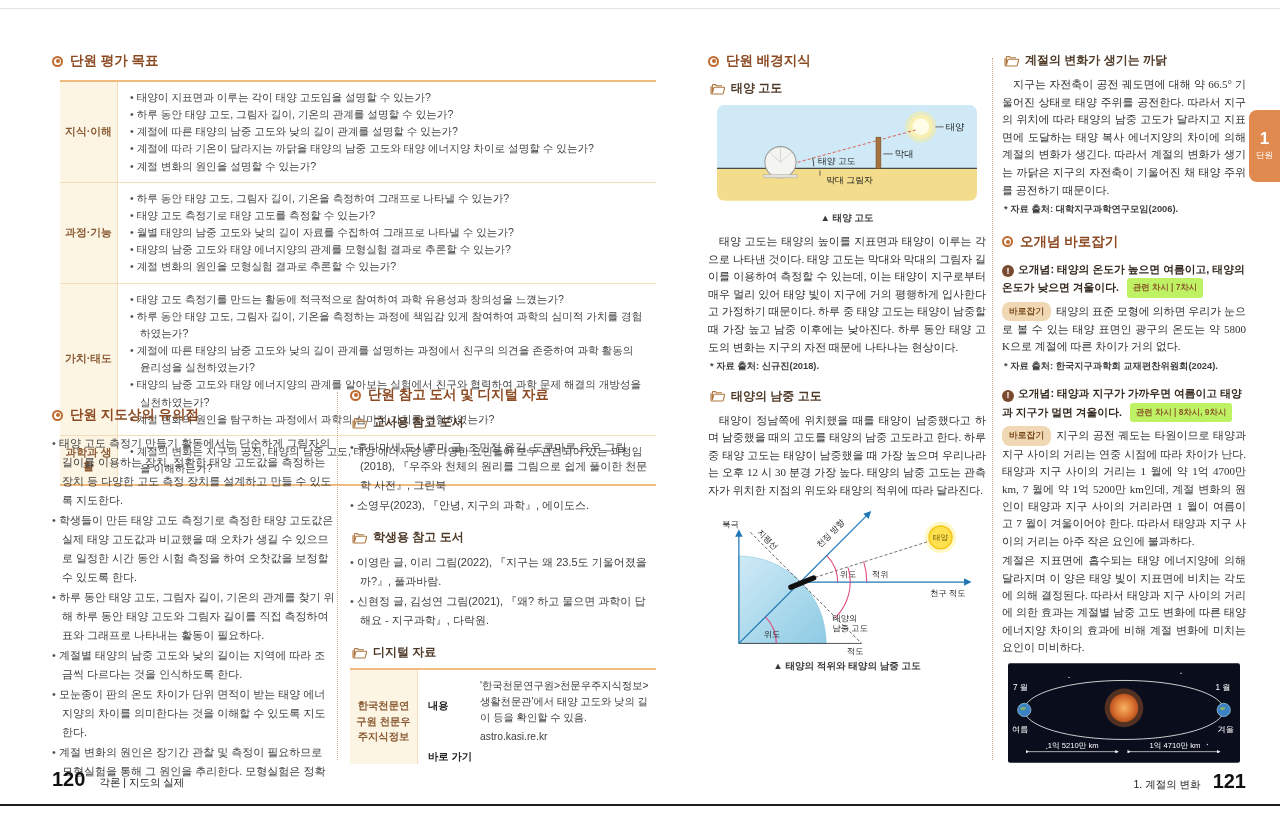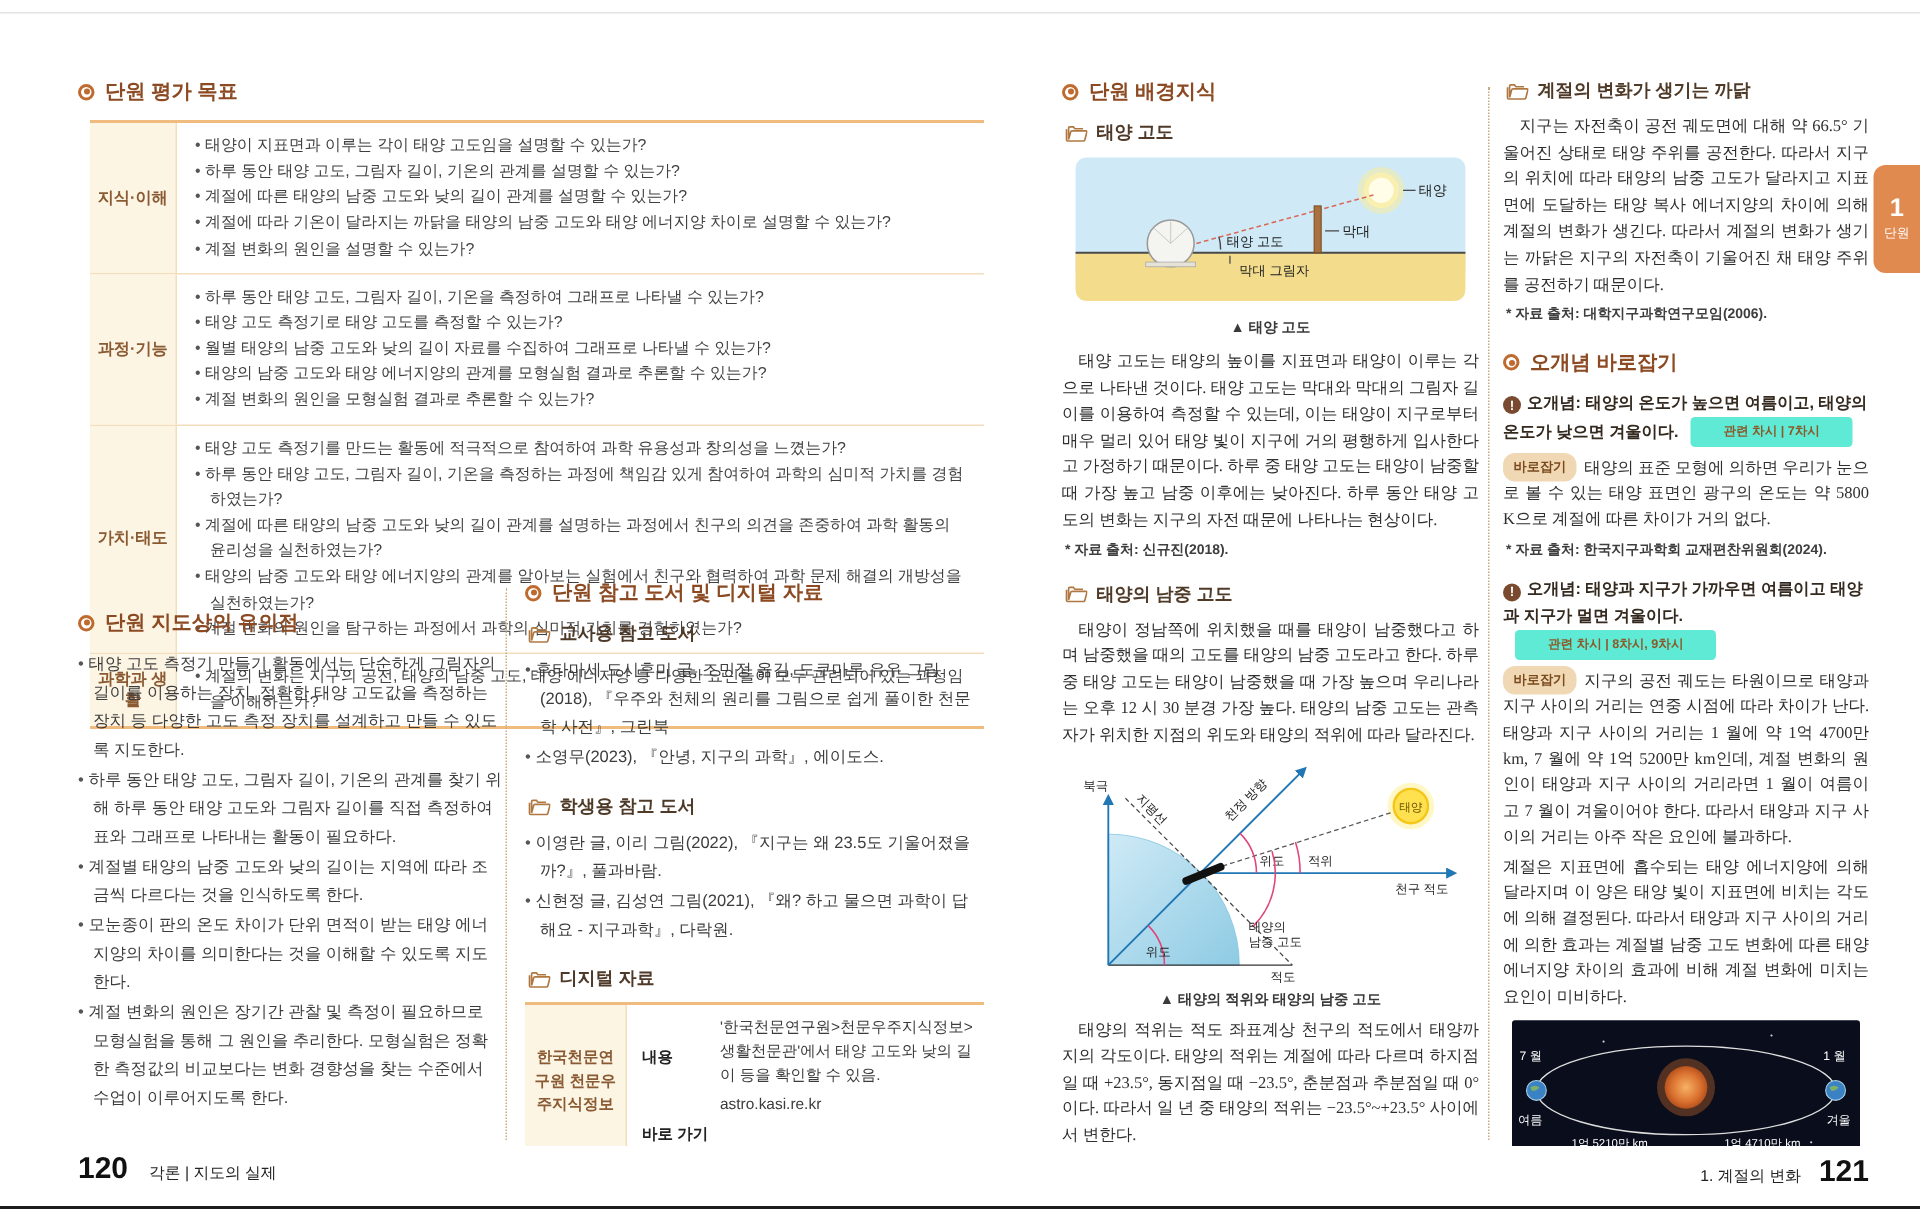--- a/index.html
+++ b/index.html
@@ -39,21 +39,21 @@
 
   
   .rp{font-family:"Liberation Serif",serif;font-size:11px;line-height:17.6px;color:#2f2f2f;text-align:justify;text-indent:11px;margin:0 0 2px 0;}
   .source{font-size:9.3px;color:#3e3e3e;margin:4px 0 2px 2px;font-weight:bold;line-height:1.45;}
   .caption{font-size:9.6px;color:#3a3a3a;text-align:center;margin-top:4px;font-weight:bold;}
 
   
   .mi-claim{font-size:10.8px;font-weight:bold;color:#33291e;line-height:17.5px;margin:10px 0 4px 0;}
   .mi-icon{display:inline-flex;align-items:center;justify-content:center;width:12px;height:12px;border-radius:50%;background:#7a4a30;color:#fff;font-size:9px;font-weight:bold;vertical-align:-1px;margin-right:4px;}
   .mi-icon::before{content:"!";}
-  .chasi-badge{display:inline-block;background:#5eead4;color:#8a5a2a;font-size:8.4px;font-weight:bold;border-radius:3px;padding:1px 22px;margin-left:8px;vertical-align:1px;white-space:nowrap;}
+  .chasi-badge{display:inline-block;background:#bef264;color:#8a5a2a;font-size:8.4px;font-weight:bold;border-radius:3px;padding:1px 6px;margin-left:8px;vertical-align:1px;white-space:nowrap;}
   .fix-badge{display:inline-block;background:#f0d8b4;color:#7a4a1e;font-size:8.8px;font-weight:bold;border-radius:8px;padding:1px 7px;margin-right:5px;vertical-align:1px;font-family:"Liberation Sans",sans-serif;}
   .mi-fix{font-family:"Liberation Serif",serif;font-size:11px;line-height:17.4px;color:#2f2f2f;text-align:justify;margin:0 0 2px 0;}
 
   
   .abs{position:absolute;}
   .vdot{position:absolute;border-left:1px dotted #c9ab85;width:0;}
 
   .footer-left{position:absolute;left:52px;top:768px;display:flex;align-items:baseline;gap:14px;}
   .footer-right{position:absolute;right:34px;top:770px;display:flex;align-items:baseline;gap:12px;}
   .pagenum{font-size:20px;font-weight:bold;color:#111;}
@@ -121,20 +121,21 @@
 
   <div class="vdot" style="left:337px;top:392px;height:368px;"></div>
 
   <div class="abs" style="left:52px;top:406px;width:283px;height:378px;overflow:hidden;">
     <div class="sec-head">
       <span class="sec-bullet"></span>
       <span>단원 지도상의 유의점</span>
     </div>
     <div class="note-list">
       <div class="li">태양 고도 측정기 만들기 활동에서는 단순하게 그림자의 길이를 이용하는 장치, 정확한 태양 고도값을 측정하는 장치 등 다양한 고도 측정 장치를 설계하고 만들 수 있도록 지도한다.</div>
+      <div class="li">학생들이 만든 태양 고도 측정기로 측정한 태양 고도값은 실제 태양 고도값과 비교했을 때 오차가 생길 수 있으므로 일정한 시간 동안 시험 측정을 하여 오찻값을 보정할 수 있도록 한다.</div>
       <div class="li">하루 동안 태양 고도, 그림자 길이, 기온의 관계를 찾기 위해 하루 동안 태양 고도와 그림자 길이를 직접 측정하여 표와 그래프로 나타내는 활동이 필요하다.</div>
       <div class="li">계절별 태양의 남중 고도와 낮의 길이는 지역에 따라 조금씩 다르다는 것을 인식하도록 한다.</div>
       <div class="li">모눈종이 판의 온도 차이가 단위 면적이 받는 태양 에너지양의 차이를 의미한다는 것을 이해할 수 있도록 지도한다.</div>
       <div class="li">계절 변화의 원인은 장기간 관찰 및 측정이 필요하므로 모형실험을 통해 그 원인을 추리한다. 모형실험은 정확한 측정값의 비교보다는 변화 경향성을 찾는 수준에서 수업이 이루어지도록 한다.</div>
     </div>
   </div>
 
   <div class="abs" style="left:350px;top:386px;width:306px;height:378px;overflow:hidden;">
     <div class="sec-head">
       <span class="sec-bullet"></span>
@@ -283,21 +284,20 @@
         <text x="119" y="70" font-size="8" fill="#222">위도</text>
         <path d="M145,75 A64,64 0 0 0 142,55" fill="none" stroke="#e0457b" stroke-width="1"></path>
         <text x="150" y="70" font-size="8" fill="#222">적위</text>
         <path d="M115,109 A48,48 0 0 0 127,61" fill="none" stroke="#e0457b" stroke-width="1"></path>
         <text x="112" y="112" font-size="8" fill="#222">태양의</text>
         <text x="112" y="122" font-size="8" fill="#222">남중 고도</text>
       </svg>
       <div class="caption">▲ 태양의 적위와 태양의 남중 고도</div>
     </div>
 
-    <p class="rp" style="margin-top:6px;">태양의 적위는 적도 좌표계상 천구의 적도에서 태양까지의 각도이다. 태양의 적위는 계절에 따라 다르며 하지점일 때 +23.5°, 동지점일 때 −23.5°, 춘분점과 추분점일 때 0°이다. 따라서 일 년 중 태양의 적위는 −23.5°~+23.5° 사이에서 변한다.</p>
 
   </div>
 
   <div class="abs" style="left:1002px;top:52px;width:244px;height:712px;overflow:hidden;">
     <div class="sub-head" style="margin-top:0;">
       <svg class="folder" width="15" height="12" viewBox="0 0 15 12">
           <path d="M1 3.2 L1 10.2 Q1 11 1.8 11 L12.3 11 Q13 11 13.2 10.3 L14.6 5 Q14.8 4.2 14 4.2 L4.6 4.2 Q4 4.2 3.8 4.9 L2.4 10 L2.4 2.4 Q2.4 1.6 3.2 1.6 L5.6 1.6 L6.6 2.8 L12 2.8" fill="none" stroke="#b07840" stroke-width="1.1"></path>
         </svg>
       <span>계절의 변화가 생기는 까닭</span>
     </div>

